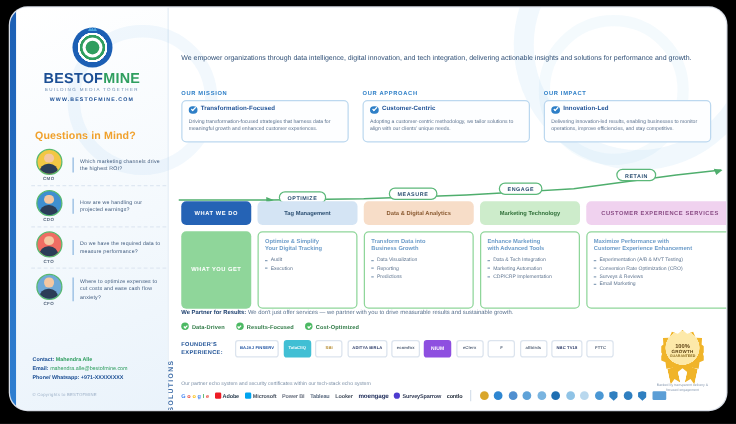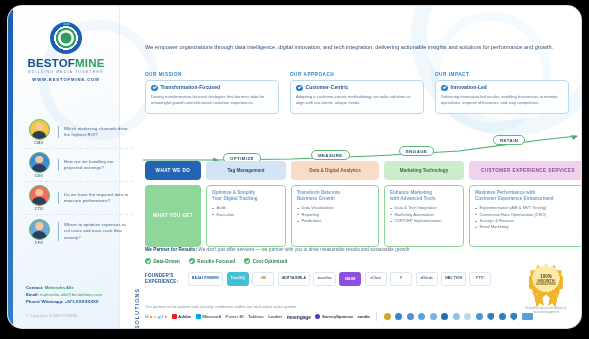--- a/index.html
+++ b/index.html
@@ -16,21 +16,21 @@
     border-radius: 14px;
     overflow: hidden;
     box-shadow: 0 0 0 1px #d8dde6;
   }
   #leftrail {
     position: absolute; left: 0; top: 0; width: 5px; height: 100%;
     background: linear-gradient(#1c5fb4, #2f7fd1);
   }
   
   #leftpanel {
-    position: absolute; left: 5px; top: 0; width: 107px; height: 100%;
+    position: absolute; left: 5px; top: 0; width: 122px; height: 100%;
     background: linear-gradient(160deg,#ffffff 0%, #f4f9fd 55%, #eaf3fb 100%);
     border-right: 1px solid #e4edf6;
     padding-left: 16px;
   }
   #leftpanel .swoosh {
     position: absolute; right: -40px; top: 14px; width: 120px; height: 120px;
     border-radius: 50%;
     border: 10px solid rgba(150,200,240,.12);
   }
   
@@ -295,20 +295,21 @@
 
     <div id="logo">
       <div class="logo-mark">
         <div class="logo-rays">▴▴▴</div>
       </div>
       <div class="logo-word"><span>BESTOF</span><span class="grn">MINE</span></div>
       <div class="logo-tag">BUILDING MEDIA TOGETHER</div>
       <div class="logo-url">WWW.BESTOFMINE.COM</div>
     </div>
 
+    <div id="qtitle">Questions in Mind?</div>
 
     <div id="personas">
       <div class="persona">
         <div class="pav-wrap">
           <div class="pav a">
               <u></u>
               <i></i>
             </div>
           <div class="prole">CMO</div>
         </div>

